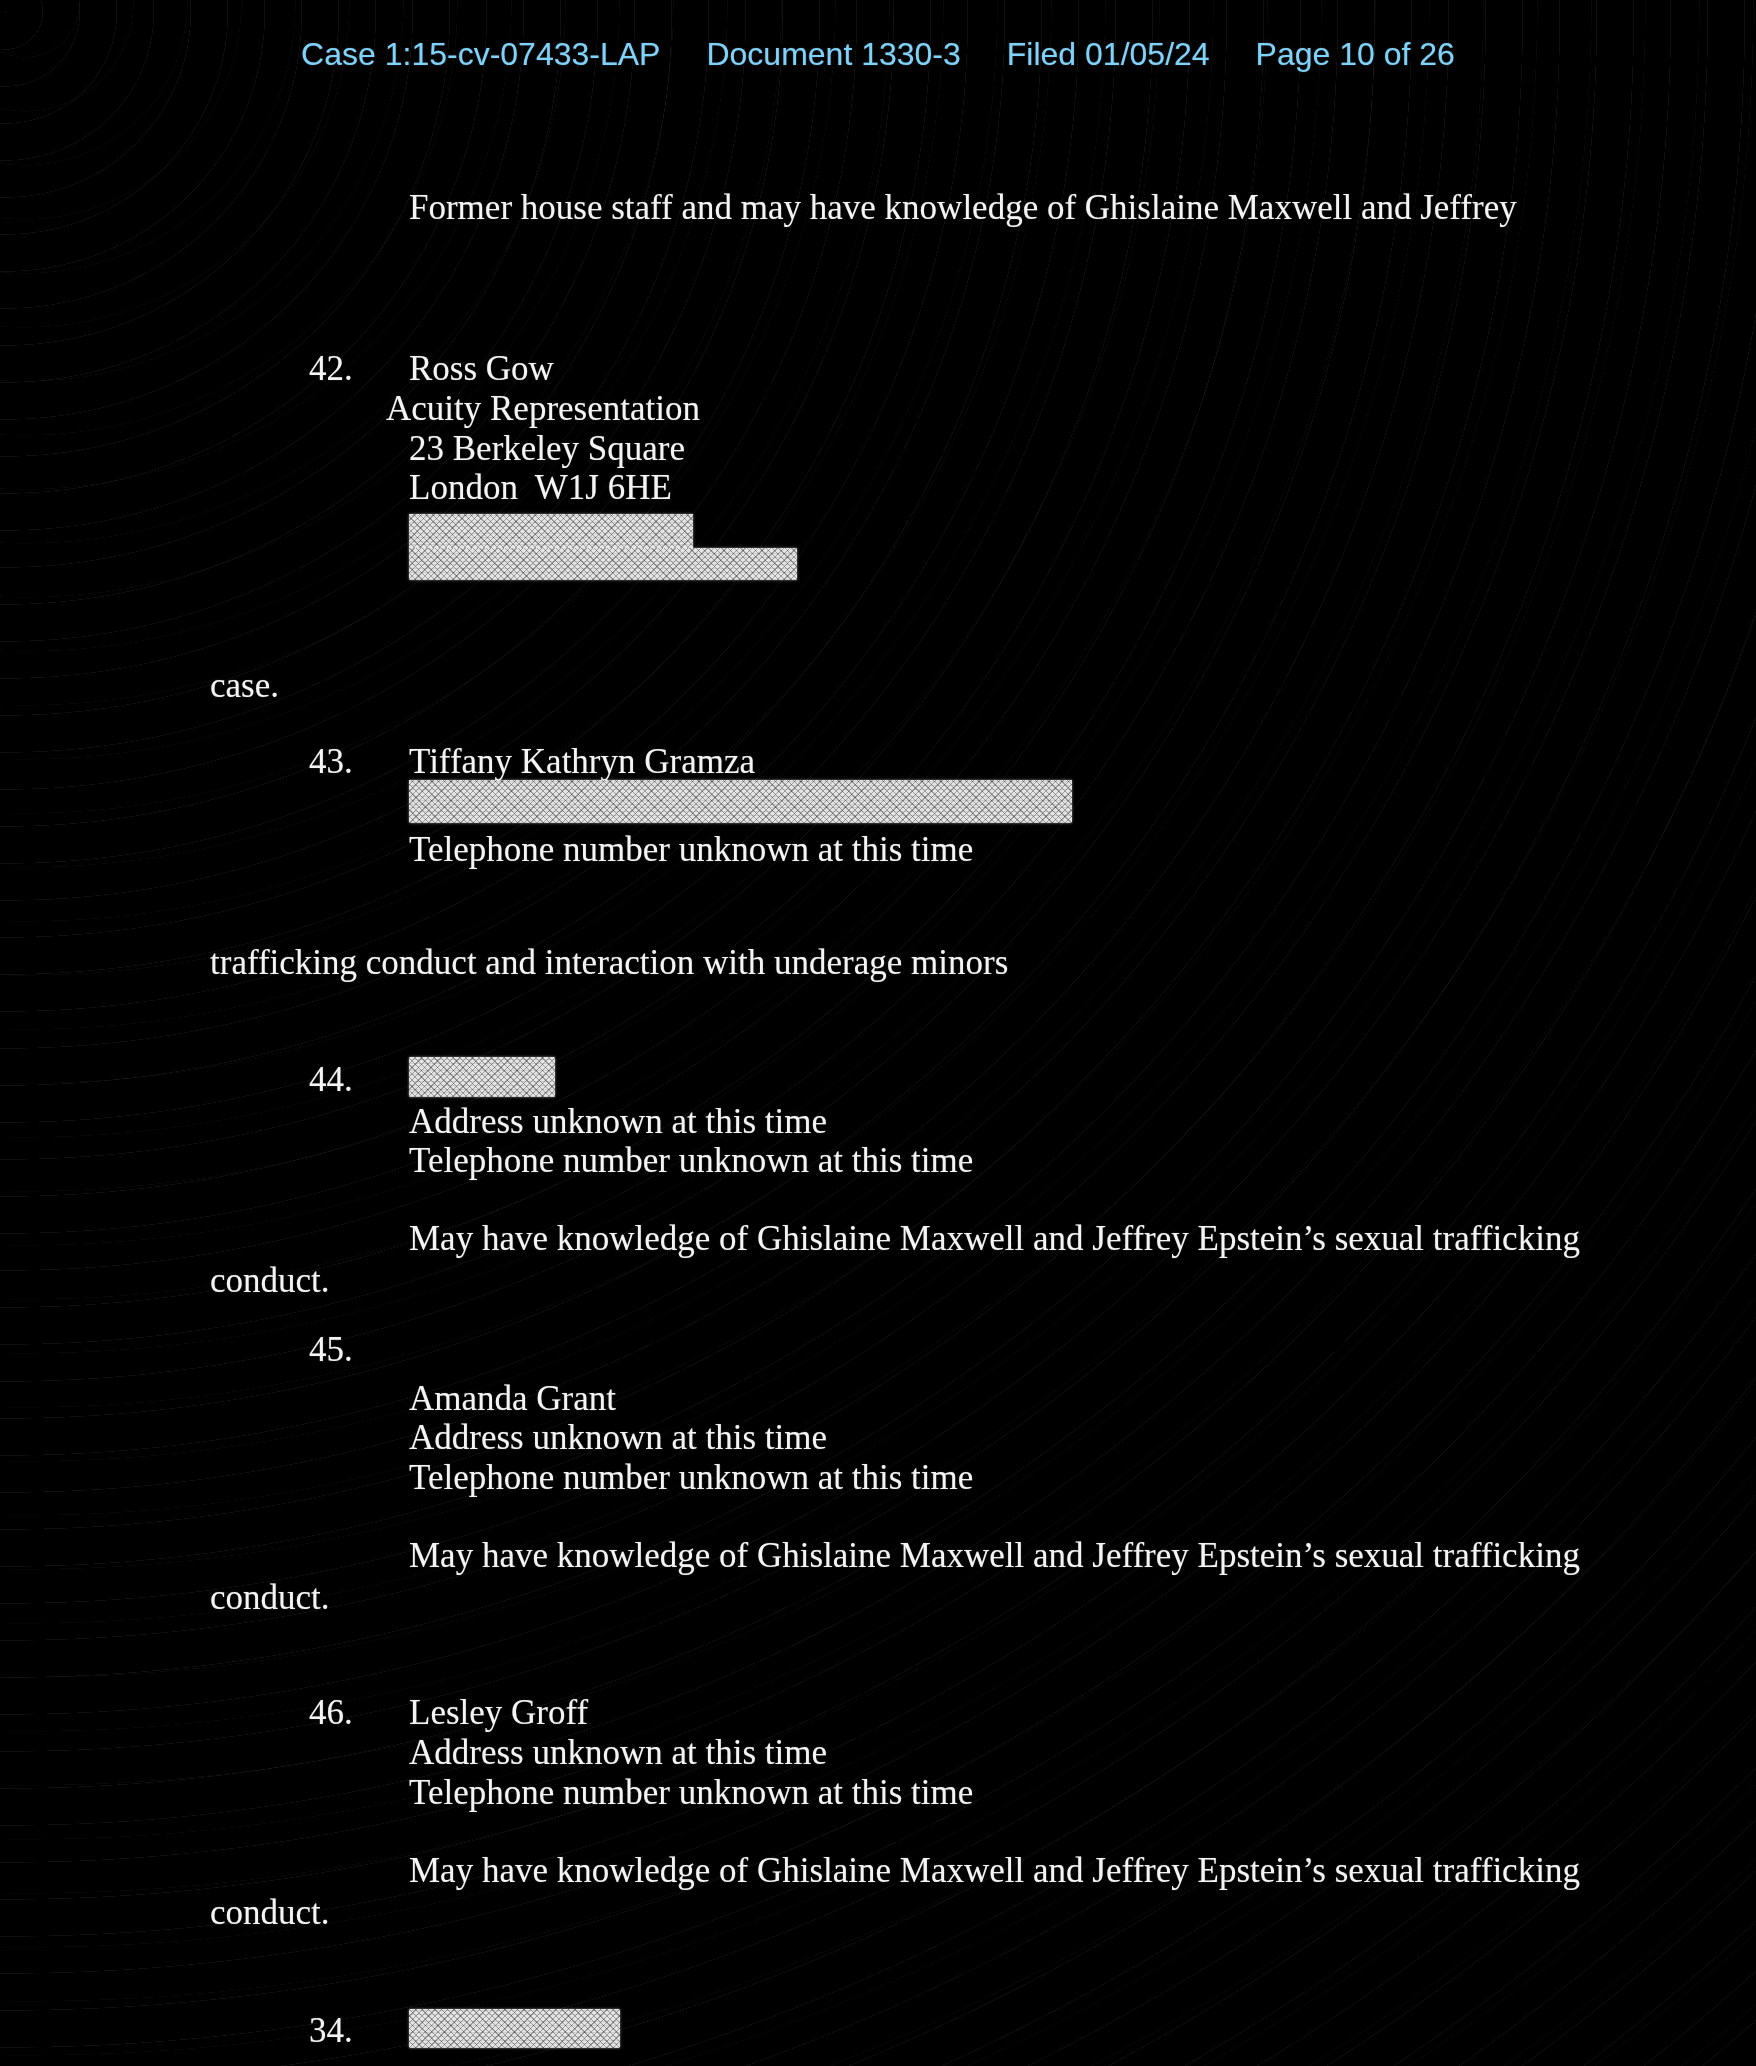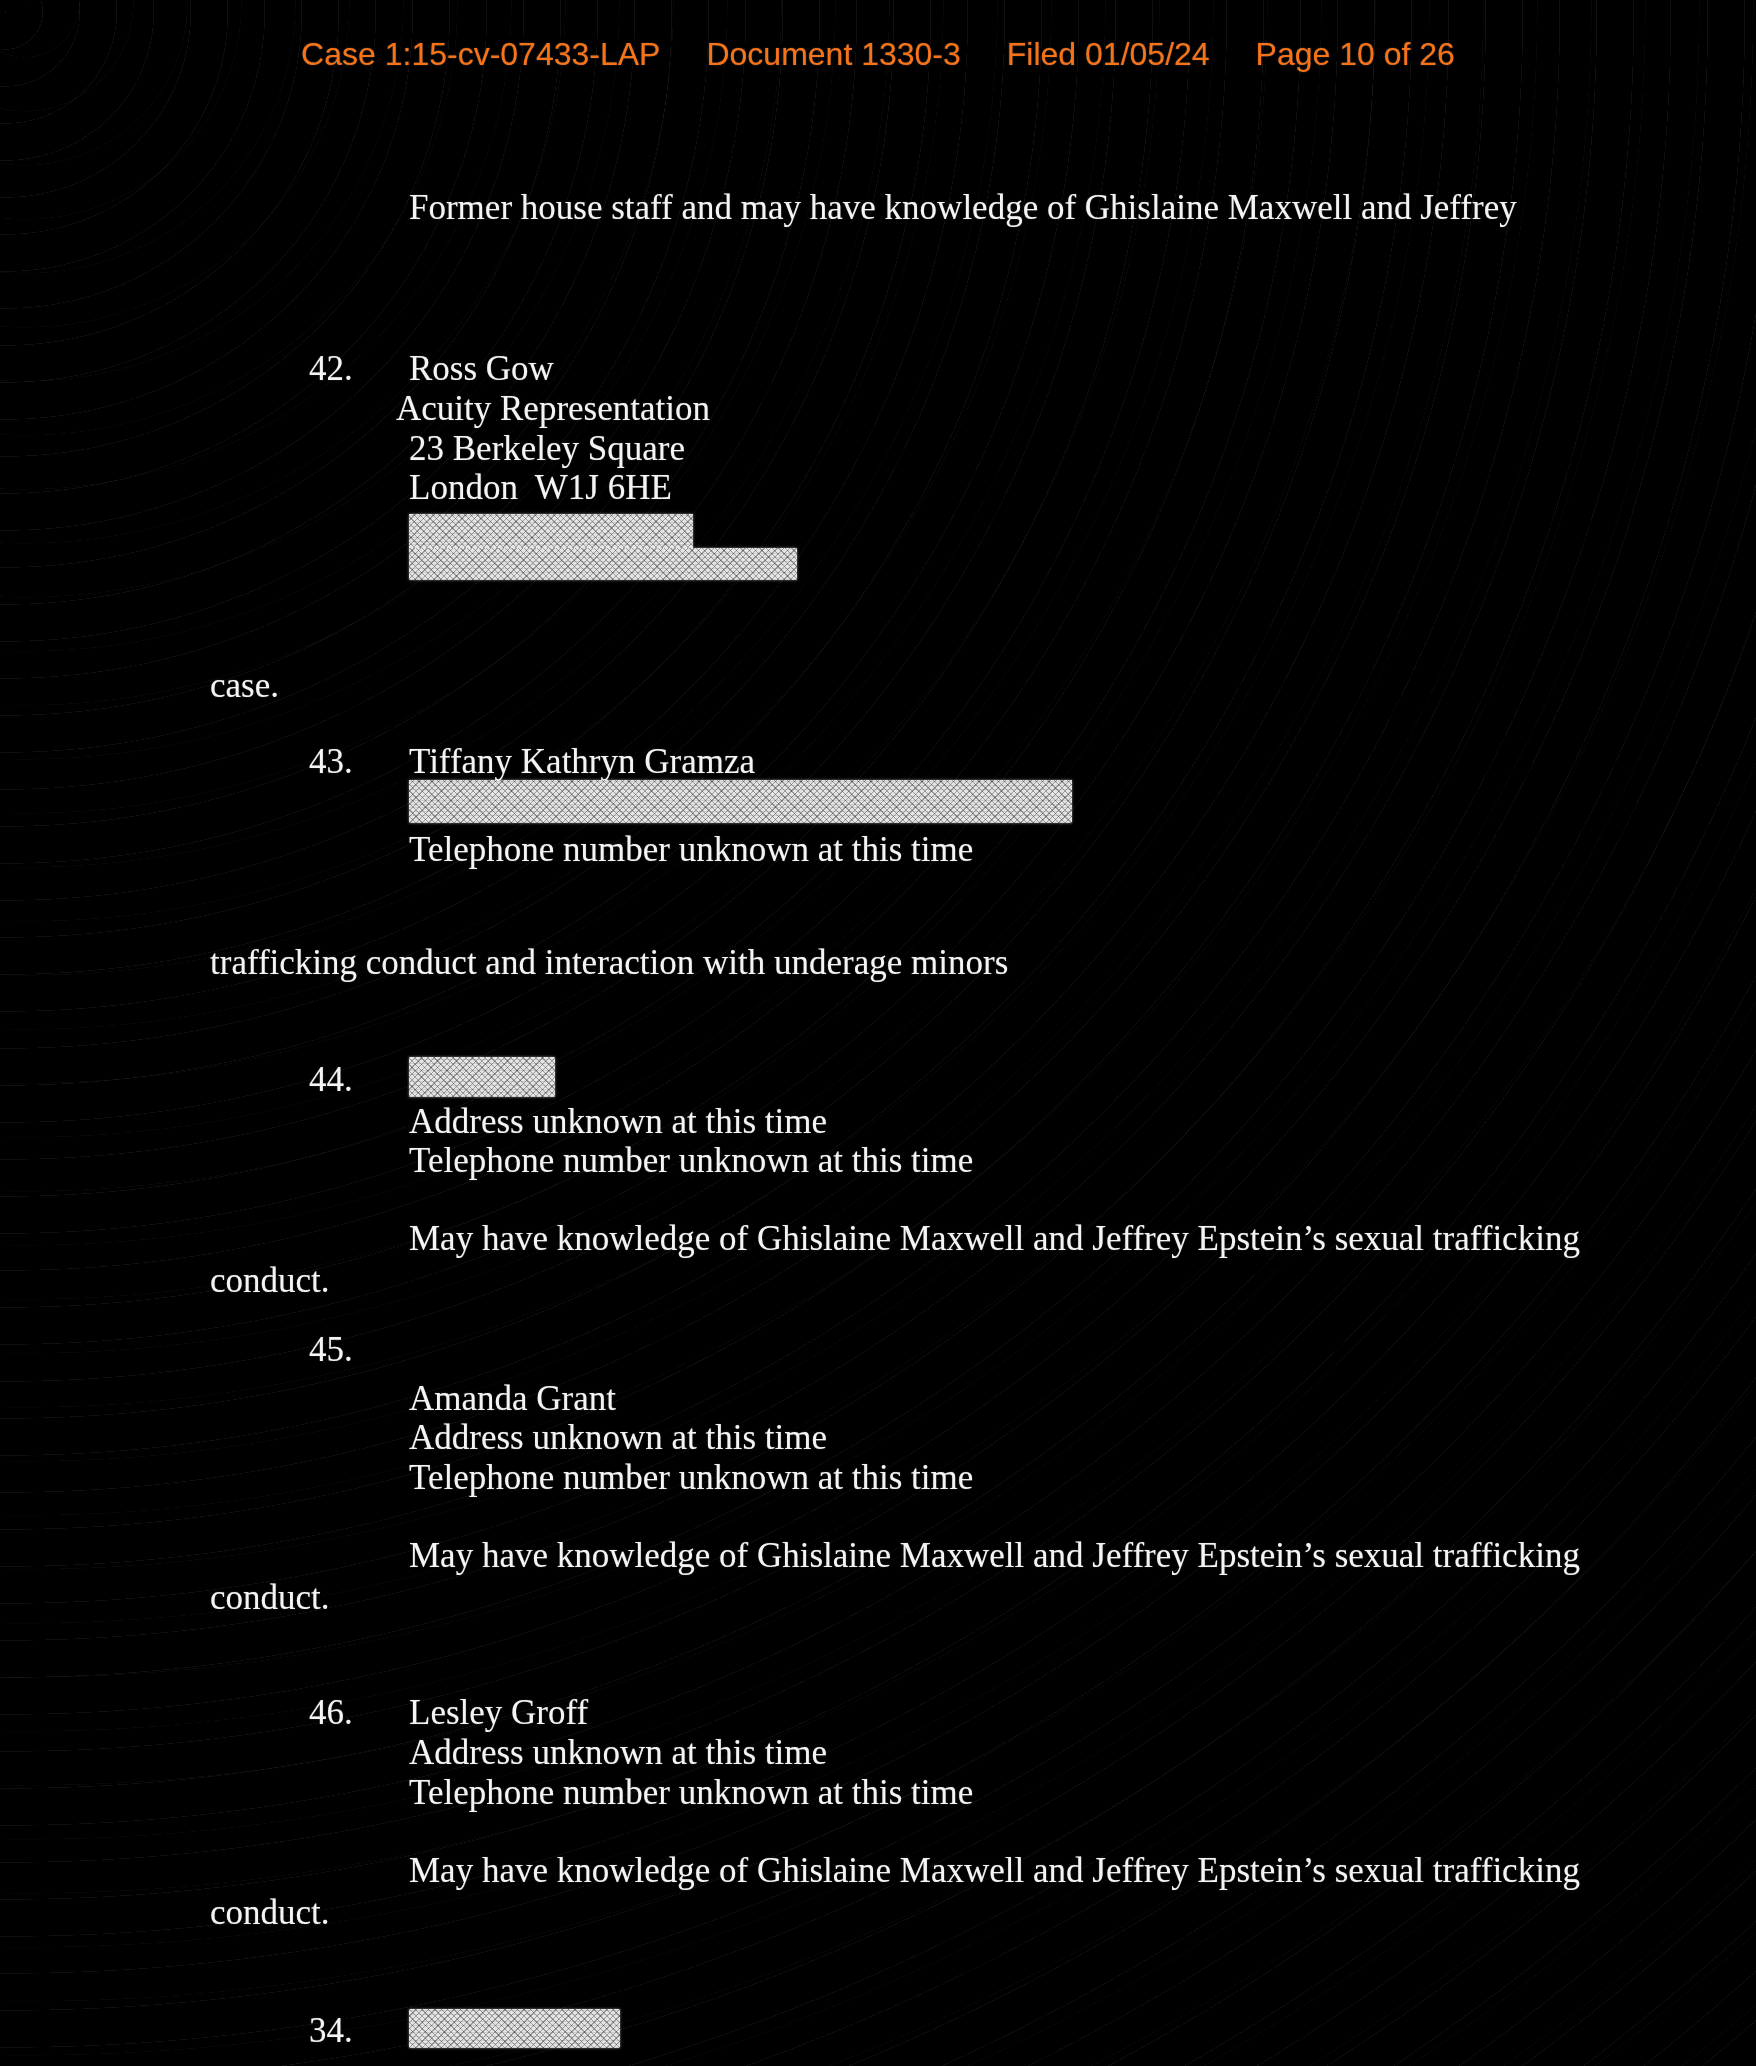--- a/index.html
+++ b/index.html
@@ -18,21 +18,21 @@
     background-image:
       repeating-radial-gradient(circle at 5.4px 12px, rgba(255,255,255,.18) 0 0.6px, transparent 0.8px 37px),
       repeating-radial-gradient(circle at 25px 2.9px, rgba(255,255,255,.10) 0 0.5px, transparent 0.8px 54px);
     opacity:.35;
     pointer-events:none;
   }
   .hdr{
     position:absolute;top:36px;left:0;right:0;
     display:flex;justify-content:center;gap:46px;
     font-family:"Liberation Sans","DejaVu Sans",sans-serif;
-    font-size:32px;color:#f97316;
+    font-size:32px;color:#7dd3fc;
     text-shadow:0 0 1.7px rgba(160,160,160,.45);
     white-space:pre;
   }
   .ln{
     position:absolute;
     font-size:35px;
     line-height:40px;
     white-space:pre;
     text-shadow:0 0 1.2px rgba(255,255,255,.35);
   }
@@ -55,21 +55,21 @@
     <span>Case 1:15-cv-07433-LAP</span>
     <span>Document 1330-3</span>
     <span>Filed 01/05/24</span>
     <span>Page 10 of 26</span>
   </div>
 
   <div class="ln" style="left:409px;top:188px">Former house staff and may have knowledge of Ghislaine Maxwell and Jeffrey</div>
 
   <div class="ln" style="left:309px;top:349px">42.</div>
   <div class="ln" style="left:409px;top:349px">Ross Gow</div>
-  <div class="ln" style="left:396px;top:389px">Acuity Representation</div>
+  <div class="ln" style="left:386px;top:389px">Acuity Representation</div>
   <div class="ln" style="left:409px;top:429px">23 Berkeley Square</div>
   <div class="ln" style="left:409px;top:468px">London  W1J 6HE</div>
   <div class="redact" style="left:409px;top:514px;width:284px;height:35px"></div>
   <div class="redact" style="left:409px;top:548px;width:388px;height:32px"></div>
   <div class="ln" style="left:210px;top:666px">case.</div>
 
   <div class="ln" style="left:309px;top:742px">43.</div>
   <div class="ln" style="left:409px;top:742px">Tiffany Kathryn Gramza</div>
   <div class="redact" style="left:409px;top:780px;width:663px;height:43px"></div>
   <div class="ln" style="left:409px;top:830px">Telephone number unknown at this time</div>

